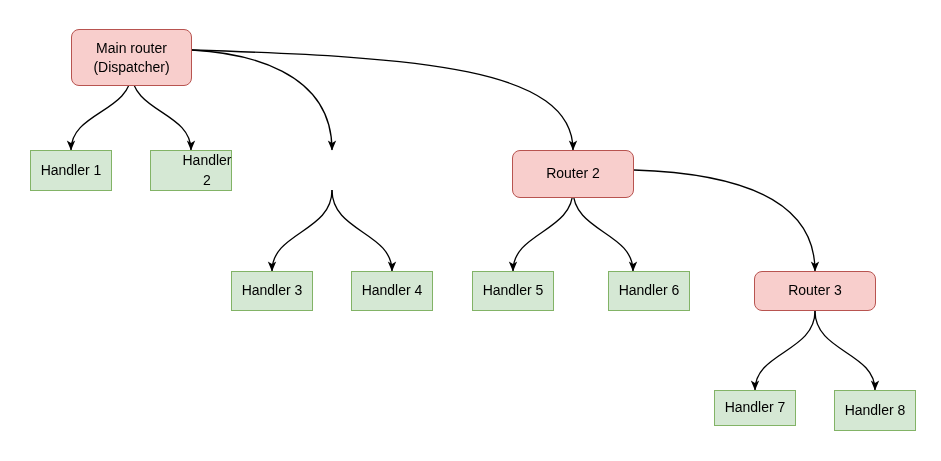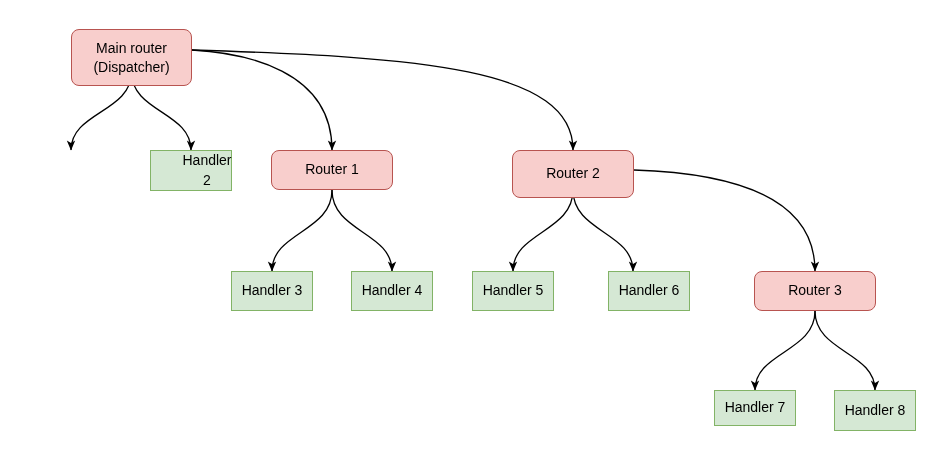--- a/index.html
+++ b/index.html
@@ -73,28 +73,28 @@
     <path class="edge" d="M634,170 C730,173 815,195 815,271" marker-end="url(#arrow)"></path>
     <path class="edge" d="M815,311 C815,352 755,352 755,390" marker-end="url(#arrow)"></path>
     <path class="edge" d="M815,311 C815,352 875,352 875,390" marker-end="url(#arrow)"></path>
   </svg>
 
   <div class="node router" style="left:71px; top:29px; width:121px; height:57px; line-height:1.35;">
     <span>Main router</span>
     <span>(Dispatcher)</span>
   </div>
 
+  <div class="node handler" style="left:30px; top:150px; width:82px; height:41px;">
+    <span>Handler 1</span>
+  </div>
 
   <div class="node handler" style="left:150px; top:150px; width:82px; height:41px;padding-left:32px;">
     <span>Handler 2</span>
   </div>
 
-  <div class="node router" style="left:271px; top:150px; width:122px; height:40px;">
-    <span>Router 1</span>
-  </div>
 
   <div class="node router" style="left:512px; top:150px; width:122px; height:48px;">
     <span>Router 2</span>
   </div>
 
   <div class="node handler" style="left:231px; top:271px; width:82px; height:40px;">
     <span>Handler 3</span>
   </div>
 
   <div class="node handler" style="left:351px; top:271px; width:82px; height:40px;">

